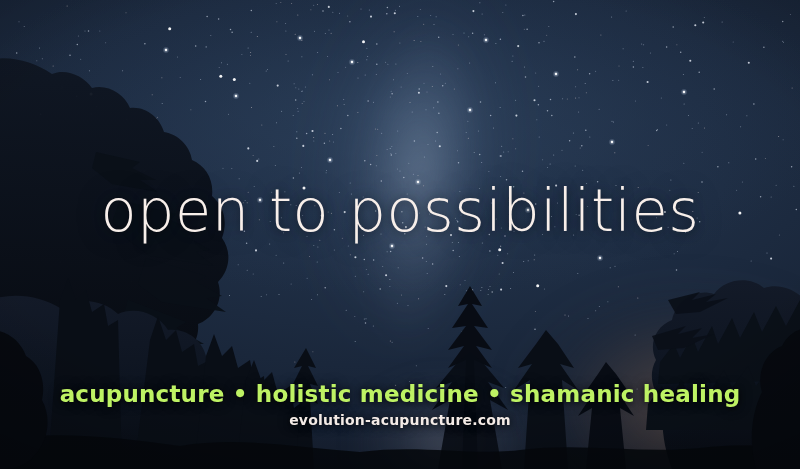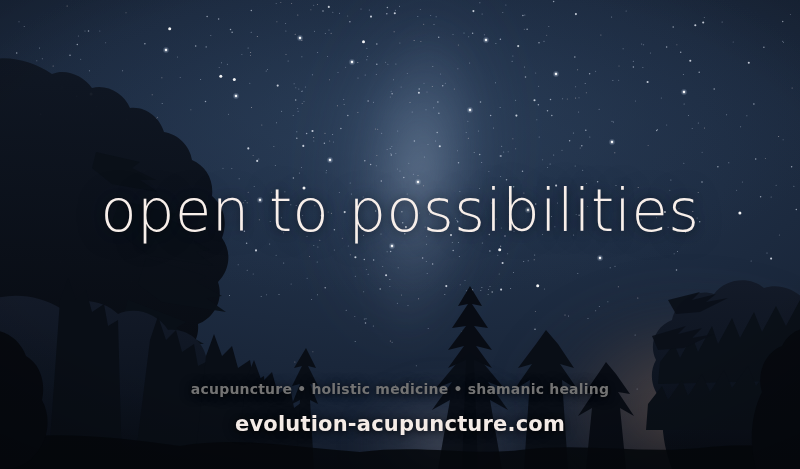--- a/index.html
+++ b/index.html
@@ -88,34 +88,34 @@
     text-shadow: 0 1px 10px rgba(0,0,0,0.55), 0 0 26px rgba(20,34,52,0.5);
     white-space: nowrap;
   }
   .tagline {
     position:absolute;
     left:0; right:0;
     top: 381px;
     text-align:center;
     font-family: "DejaVu Sans", sans-serif;
     font-weight: 700;
-    font-size: 14px;
+    font-size: 23px;
     letter-spacing: 0.2px;
-    color: #737373;
+    color: #bef264;
     text-shadow: 0 1px 6px rgba(0,0,0,0.72), 0 0 14px rgba(0,0,0,0.45);
     white-space: nowrap;
   }
   .url {
     position:absolute;
     left:0; right:0;
     top: 412px;
     text-align:center;
     font-family: "DejaVu Sans", sans-serif;
     font-weight: 700;
-    font-size: 21px;
+    font-size: 14px;
     letter-spacing: 0.2px;
     color: #f4ebe6;
     text-shadow: 0 1px 6px rgba(0,0,0,0.72), 0 0 14px rgba(0,0,0,0.45);
     white-space: nowrap;
   }
 </style>
 </head>
 <body>
 
 <div id="banner">

